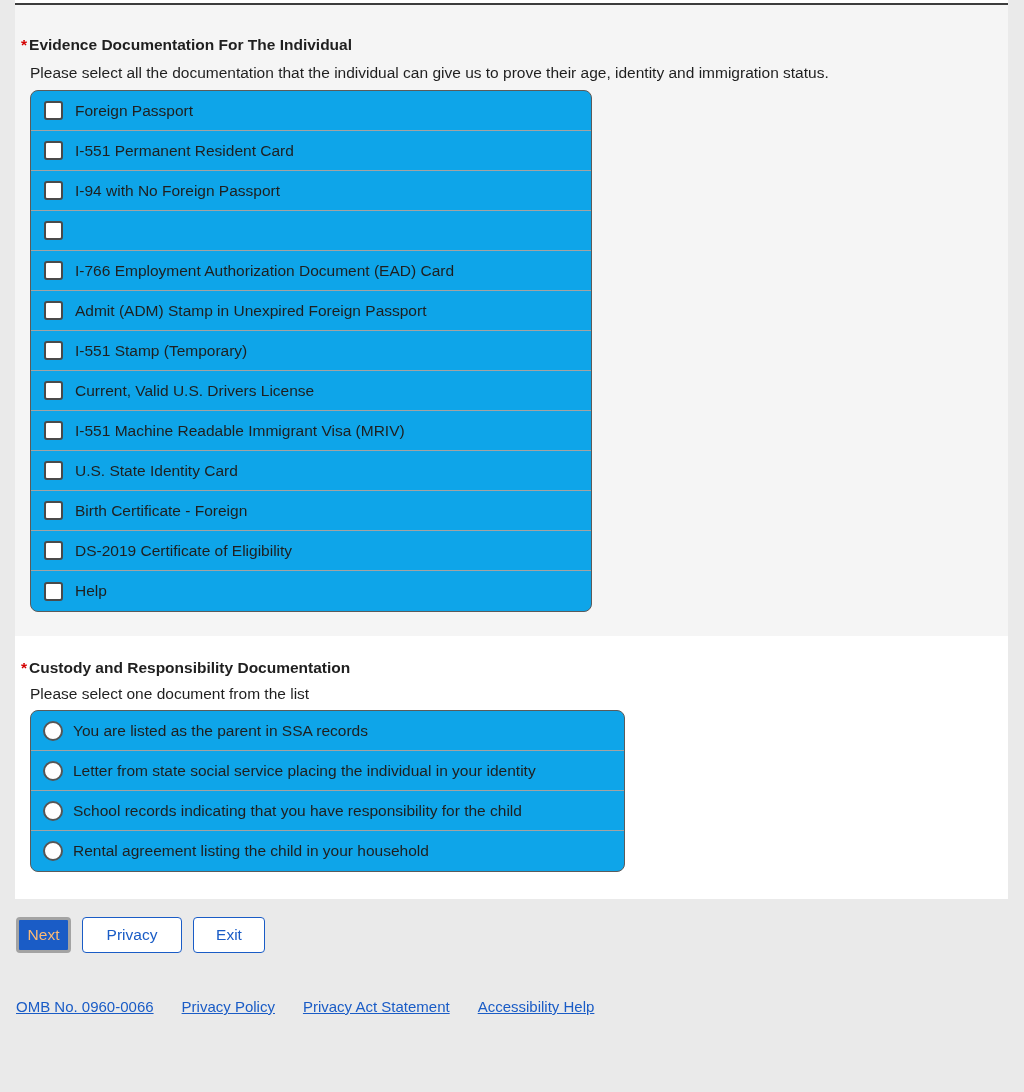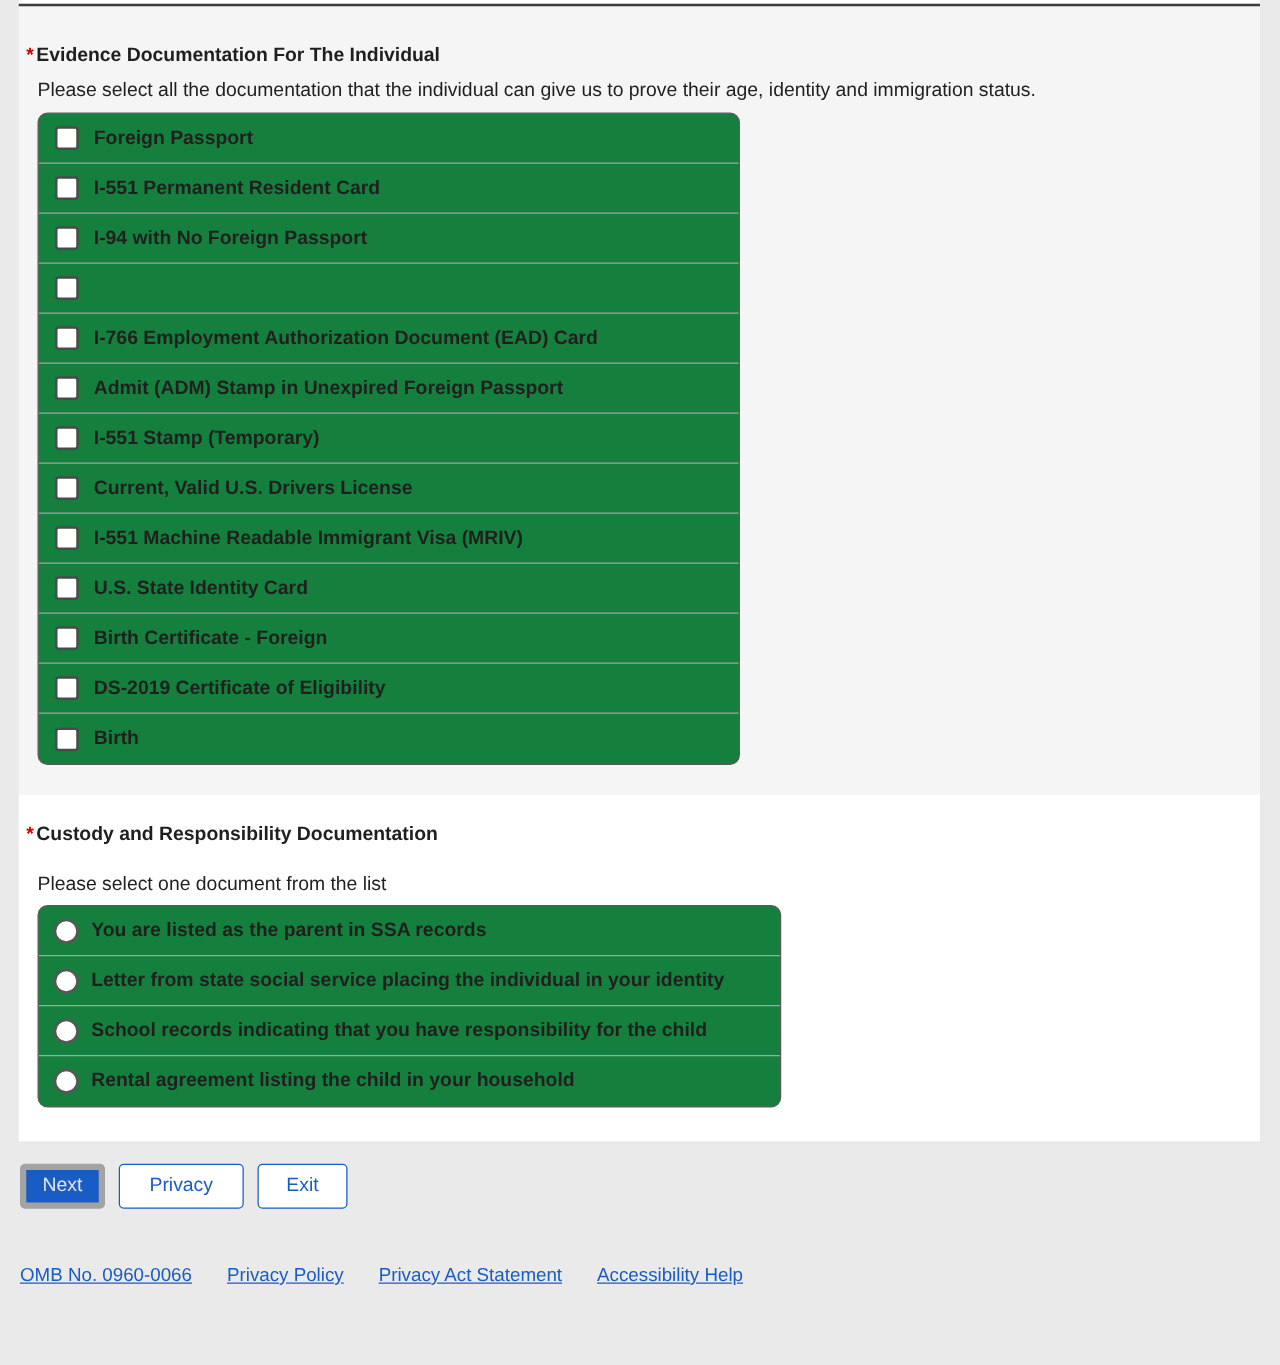--- a/index.html
+++ b/index.html
@@ -12,24 +12,24 @@
   }
   .column{position:absolute;left:15px;top:0;width:993px}
   .topstrip{height:3px;background:#ffffff}
   .sec{box-sizing:border-box}
   .sec1{background:#f5f5f5;border-top:2px solid #3d3d3d;padding:30px 0 24px 15px}
   .sec2{background:#ffffff;padding:22px 0 27px 15px}
   .sec-head{display:flex;align-items:flex-start;margin-left:-9px;line-height:20px}
   .req{color:#d40000;font-weight:700;font-size:15.5px;margin-right:2px}
   .sec-title{font-size:15.5px;font-weight:700;margin:0;line-height:20px}
   .sub{font-size:15.5px;line-height:19px;margin:8px 0 0 0}
-  .sec2 .sub{margin-top:20px}
+  .sec2 .sub{margin-top:6px}
   .option-list{
-    background:#15803d;border:1px solid #5b5b5b;border-radius:8px;
-    margin-top:8px;overflow:hidden;font-weight:bold;
+    background:#0ea5e9;border:1px solid #5b5b5b;border-radius:8px;
+    margin-top:8px;overflow:hidden;
   }
   .sec2 .option-list{margin-top:7px}
   .checkbox-list{width:560px}
   .radio-list{width:593px}
   .option-row{
     display:flex;align-items:center;height:40px;
     border-bottom:1px solid #a3a3a3;box-sizing:border-box;cursor:pointer;
   }
   .option-row:last-child{border-bottom:none}
   .cbox{
@@ -42,21 +42,21 @@
     border:2px solid #565656;border-radius:50%;
     margin:0 10px 0 12px;
   }
   .option-label{font-size:15.5px;color:#1f1f1f}
   .actions{display:flex;gap:11px;margin:18px 0 0 1px}
   .btn{
     height:36px;border-radius:4px;font-size:15.5px;
     font-family:"Liberation Sans",sans-serif;cursor:pointer;
     display:flex;align-items:center;justify-content:center;box-sizing:border-box;
   }
-  .btn-primary{background:#1a5cc6;color:#e5e5e5;border:5px solid #a3a3a3;width:68px}
+  .btn-primary{background:#1a5cc6;color:#fdba74;border:3px solid #a3a3a3;width:55px}
   .btn-outline{background:#ffffff;color:#1a5cc6;border:1px solid #1a5cc6}
   .btn-previous{width:100px}
   .btn-exit{width:72px}
   .footer{margin:45px 0 0 1px;white-space:nowrap}
   .flink{
     color:#1a5cc6;font-size:15px;text-decoration:underline;
     margin-right:28px;cursor:pointer;
   }
 </style>
 </head>
@@ -117,21 +117,21 @@
         <div class="option-row">
           <span class="cbox"></span>
           <span class="option-label">Birth Certificate - Foreign</span>
         </div>
         <div class="option-row">
           <span class="cbox"></span>
           <span class="option-label">DS-2019 Certificate of Eligibility</span>
         </div>
         <div class="option-row">
           <span class="cbox"></span>
-          <span class="option-label">Birth</span>
+          <span class="option-label">Help</span>
         </div>
       </div>
   </section>
 
   <section class="sec sec2">
     <div class="sec-head">
       <span class="req">*</span>
       <h2 class="sec-title">Custody and Responsibility Documentation</h2>
     </div>
     <p class="sub">Please select one document from the list</p>

